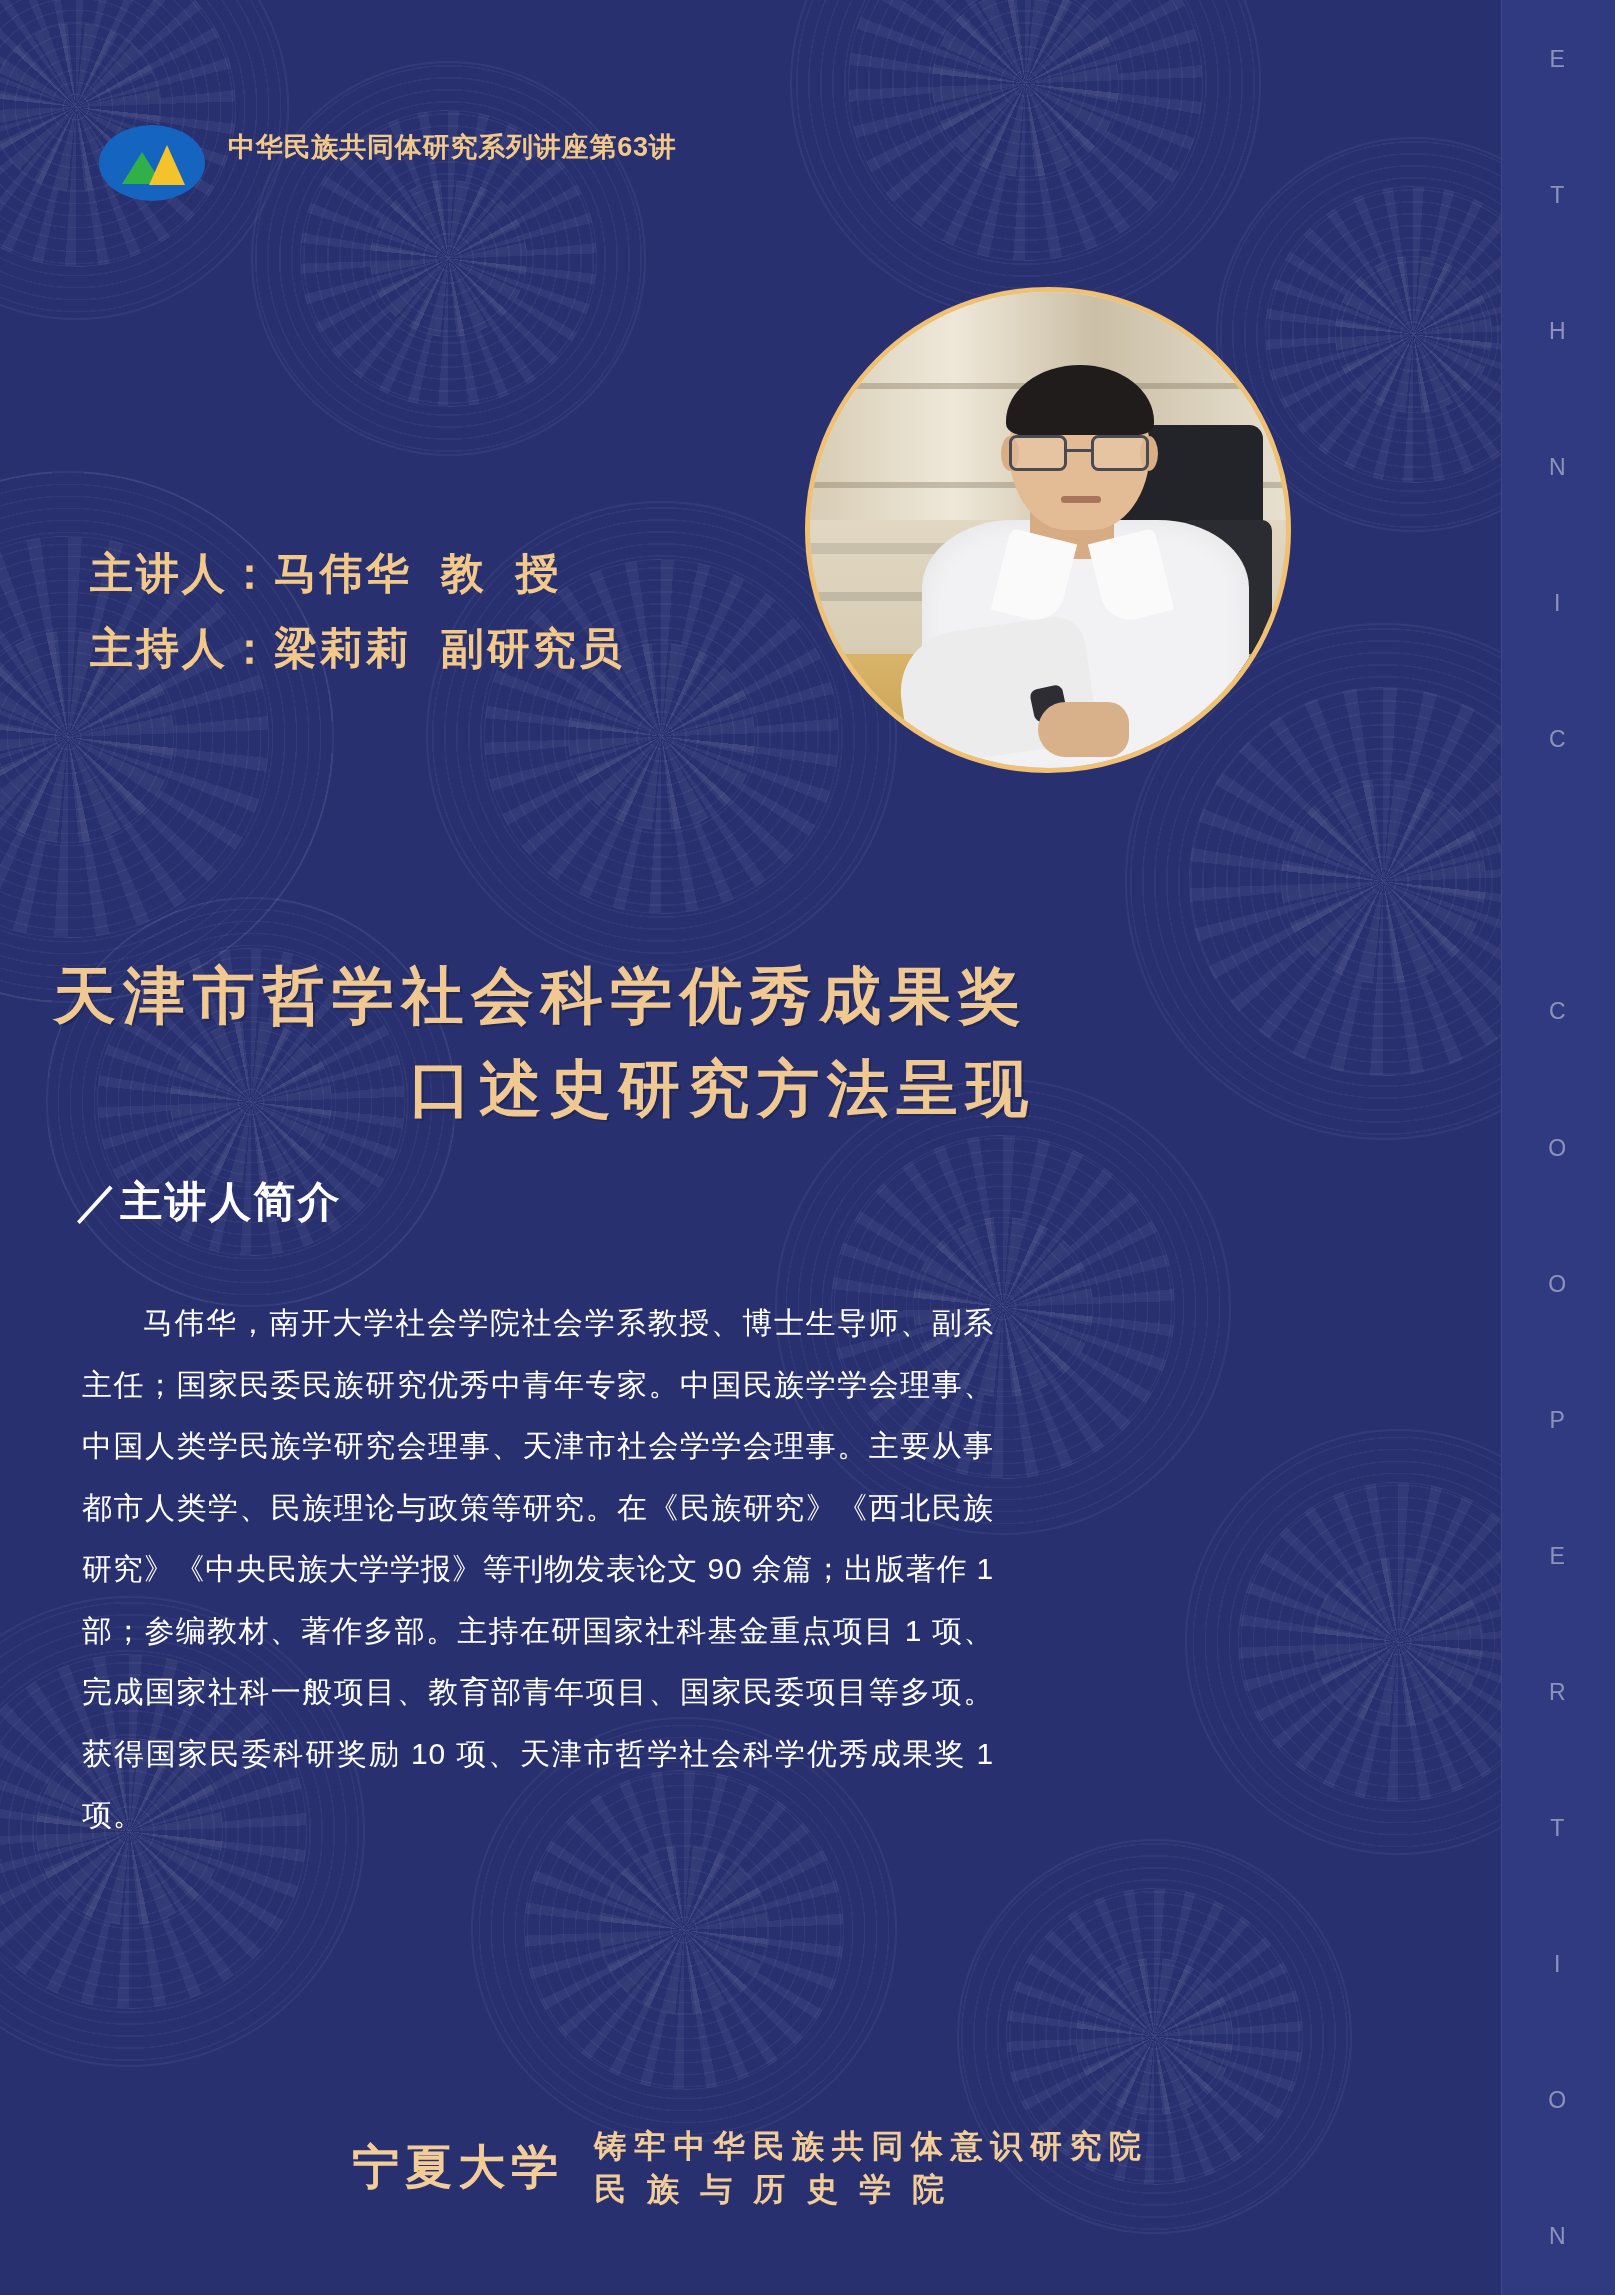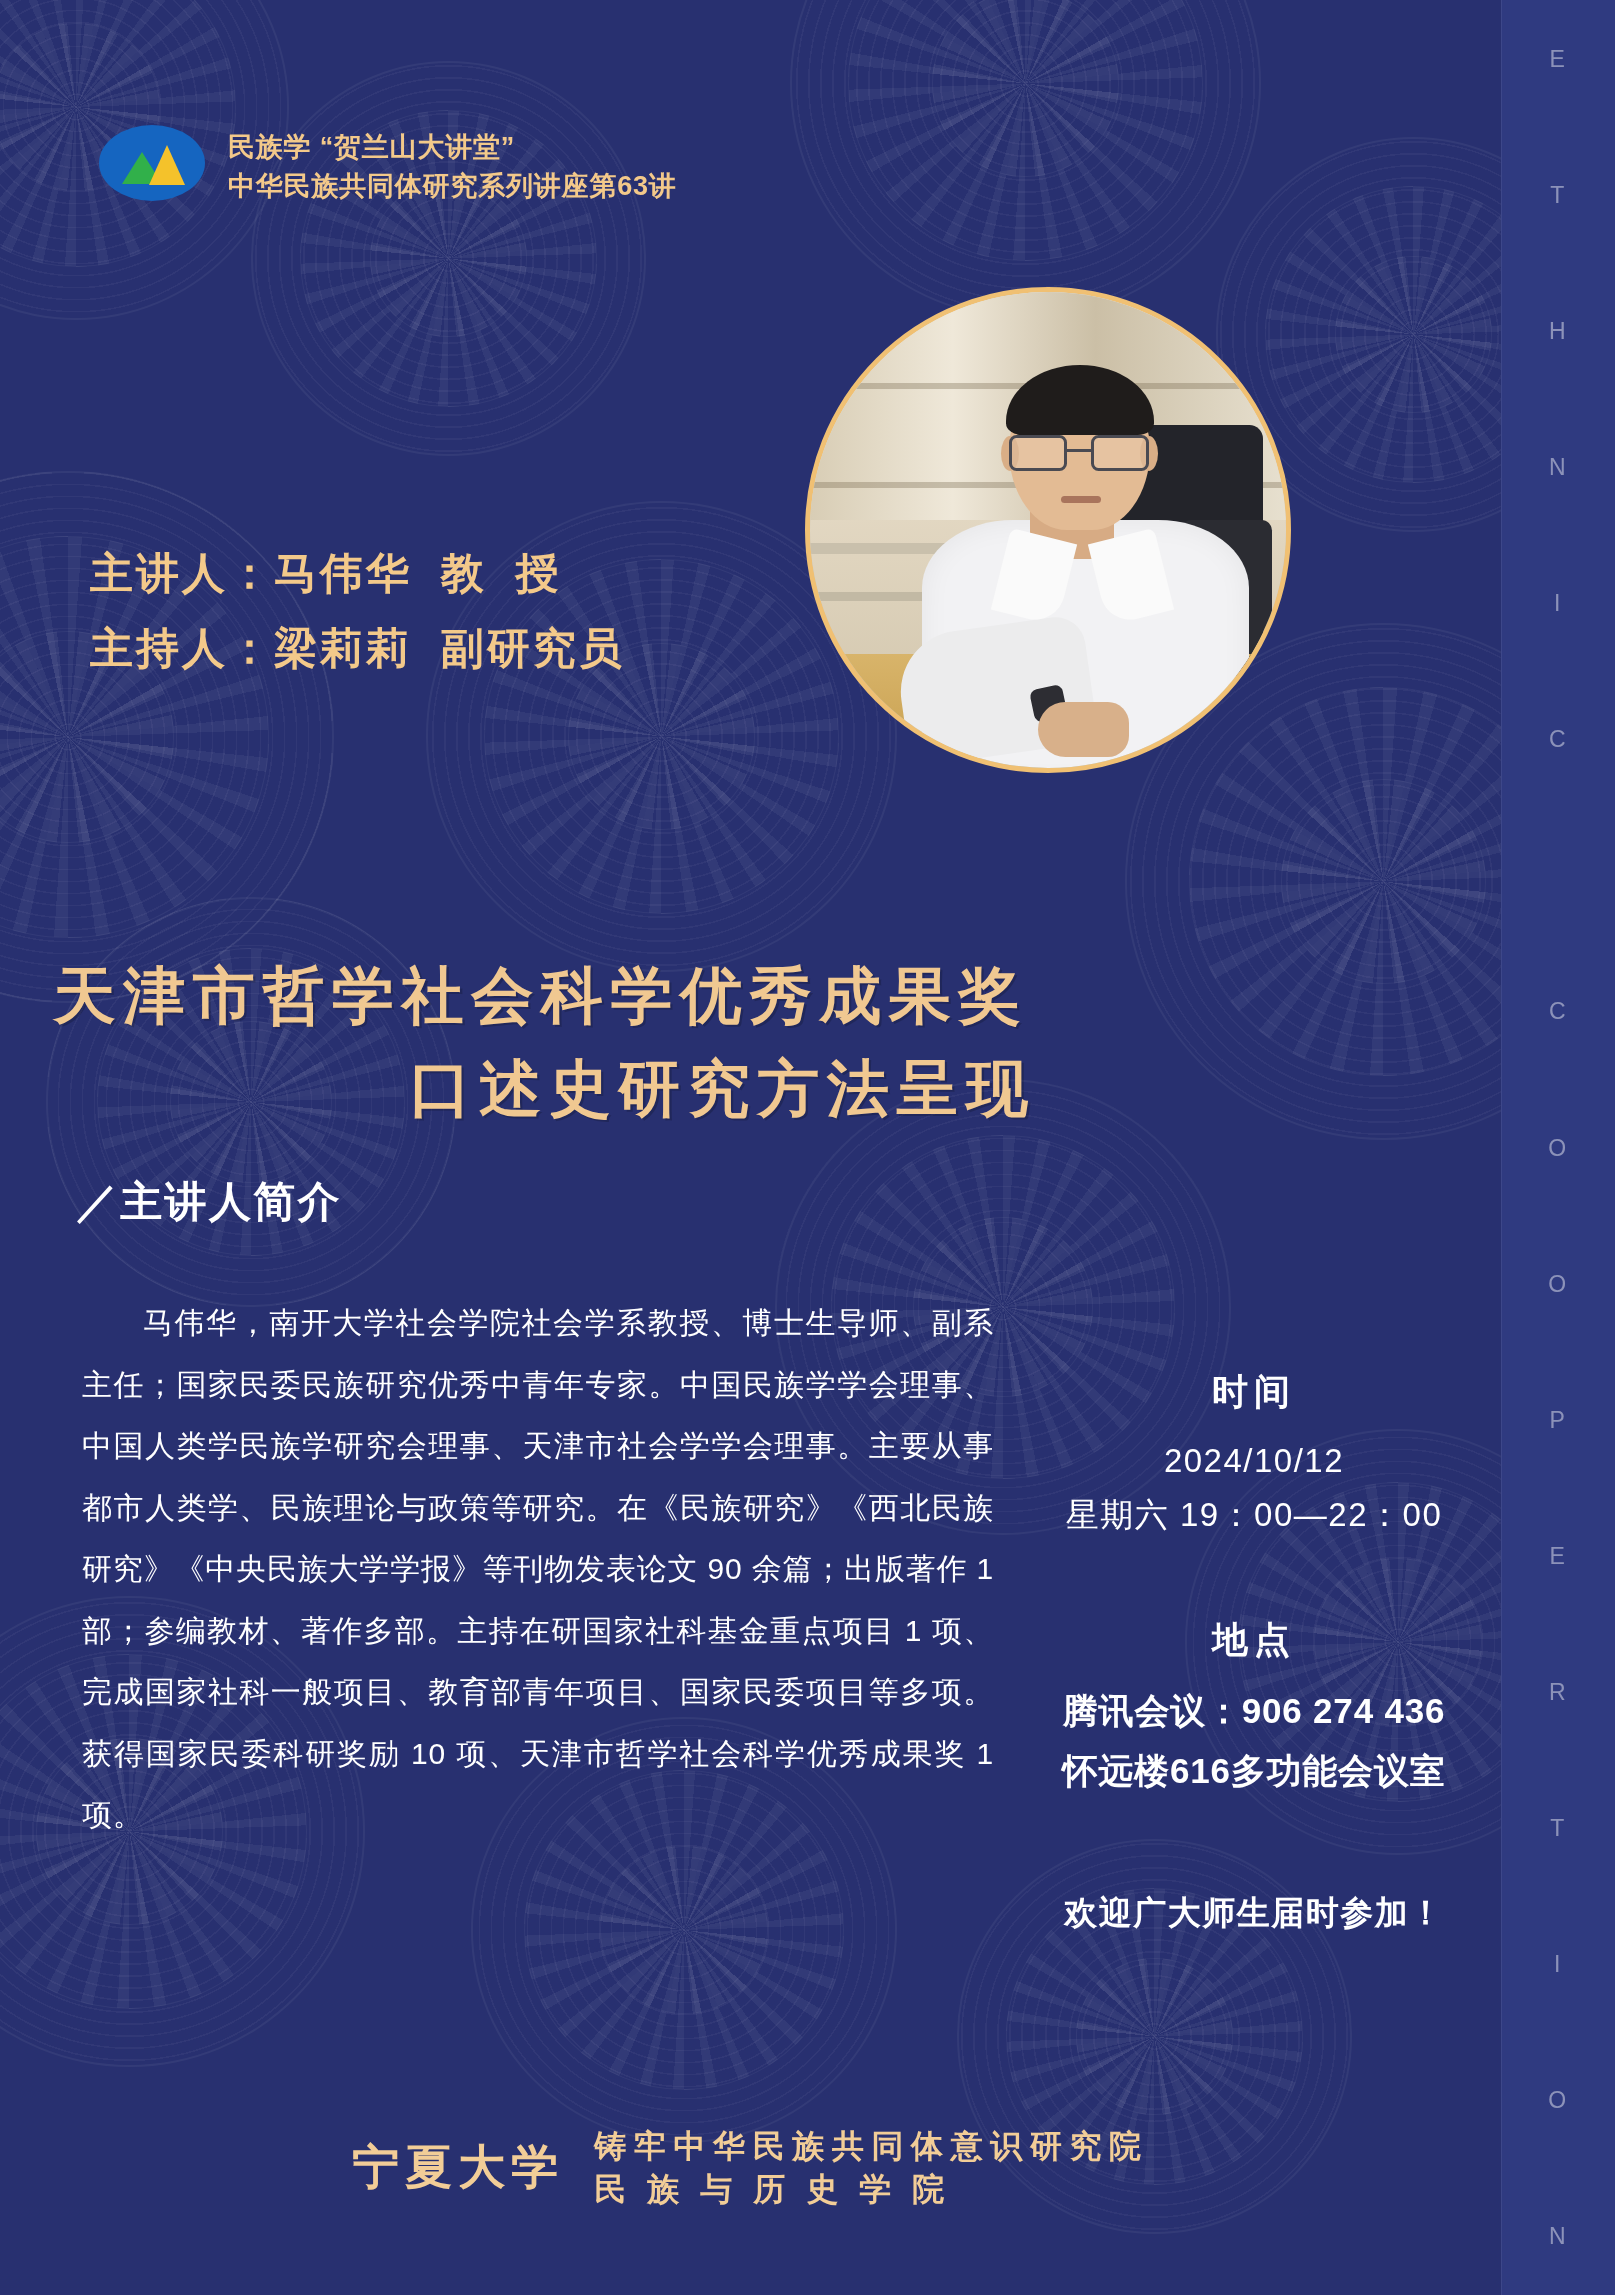--- a/index.html
+++ b/index.html
@@ -404,21 +404,20 @@
     <span>N</span>
   </div>
 
   <div class="logo">
     <div class="disc"></div>
     <div class="peak1"></div>
     <div class="peak2"></div>
   </div>
 
   <div class="header-lines">
-    <div>民族学 “贺兰山大讲堂”</div>
     <div>中华民族共同体研究系列讲座第63讲</div>
   </div>
 
   <div class="portrait">
     <div class="p-wallbg"></div>
     <div class="p-shelf"></div>
     <div class="p-shelf-line" style="top:91px;"></div>
     <div class="p-shelf-line" style="top:190px;"></div>
     <div class="p-chair"></div>
     <div class="p-chair2"></div>
@@ -454,30 +453,20 @@
     <div class="l2">口述史研究方法呈现</div>
   </div>
 
   <div class="section-head">
     ／<span>主讲人简介</span>
   </div>
   <div class="intro">
     <p>马伟华，南开大学社会学院社会学系教授、博士生导师、副系主任；国家民委民族研究优秀中青年专家。中国民族学学会理事、中国人类学民族学研究会理事、天津市社会学学会理事。主要从事都市人类学、民族理论与政策等研究。在《民族研究》《西北民族研究》《中央民族大学学报》等刊物发表论文 90 余篇；出版著作 1 部；参编教材、著作多部。主持在研国家社科基金重点项目 1 项、完成国家社科一般项目、教育部青年项目、国家民委项目等多项。获得国家民委科研奖励 10 项、天津市哲学社会科学优秀成果奖 1 项。</p>
   </div>
 
-  <div class="info">
-    <div class="lbl">时间</div>
-    <div class="val">2024/10/12</div>
-    <div class="val">星期六  19：00—22：00</div>
-    <div class="gap"></div>
-    <div class="lbl">地点</div>
-    <div class="place-val">腾讯会议：906 274 436</div>
-    <div class="place-val">怀远楼616多功能会议室</div>
-    <div class="welcome">欢迎广大师生届时参加！</div>
-  </div>
 
   <div class="footer">
     <div class="univ">宁夏大学</div>
     <div class="insts">
       <div>铸牢中华民族共同体意识研究院</div>
       <div class="second">民族与历史学院</div>
     </div>
   </div>
 
 </div>

